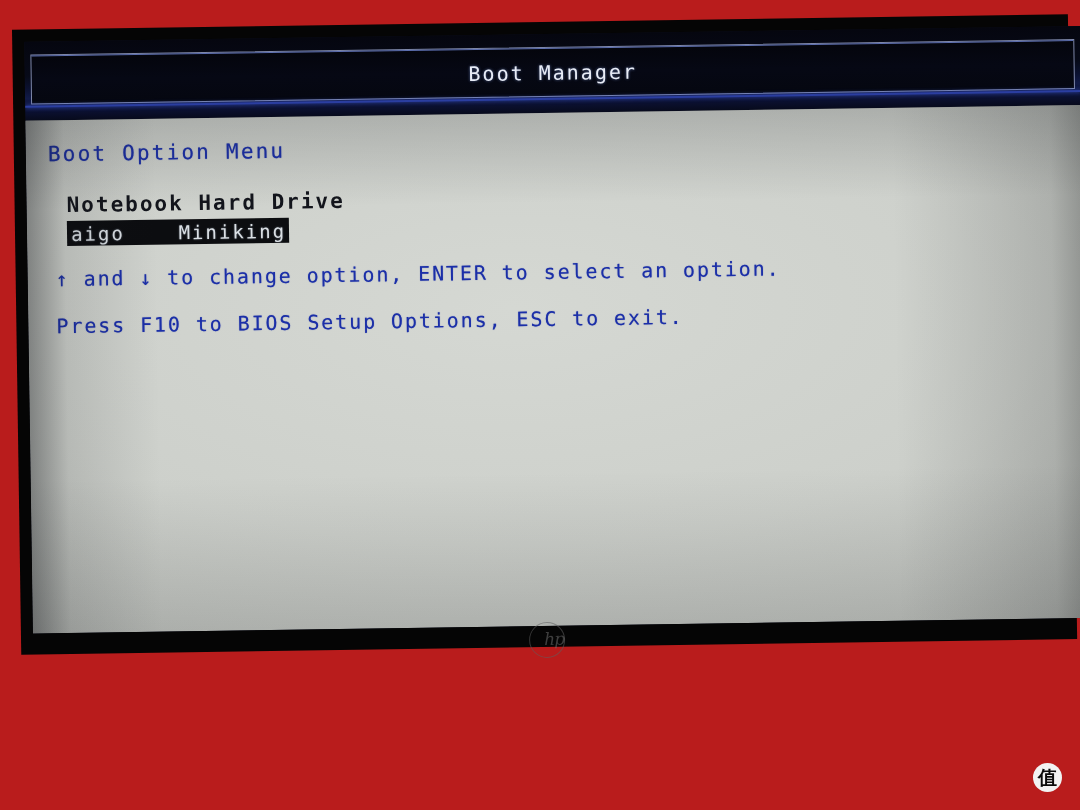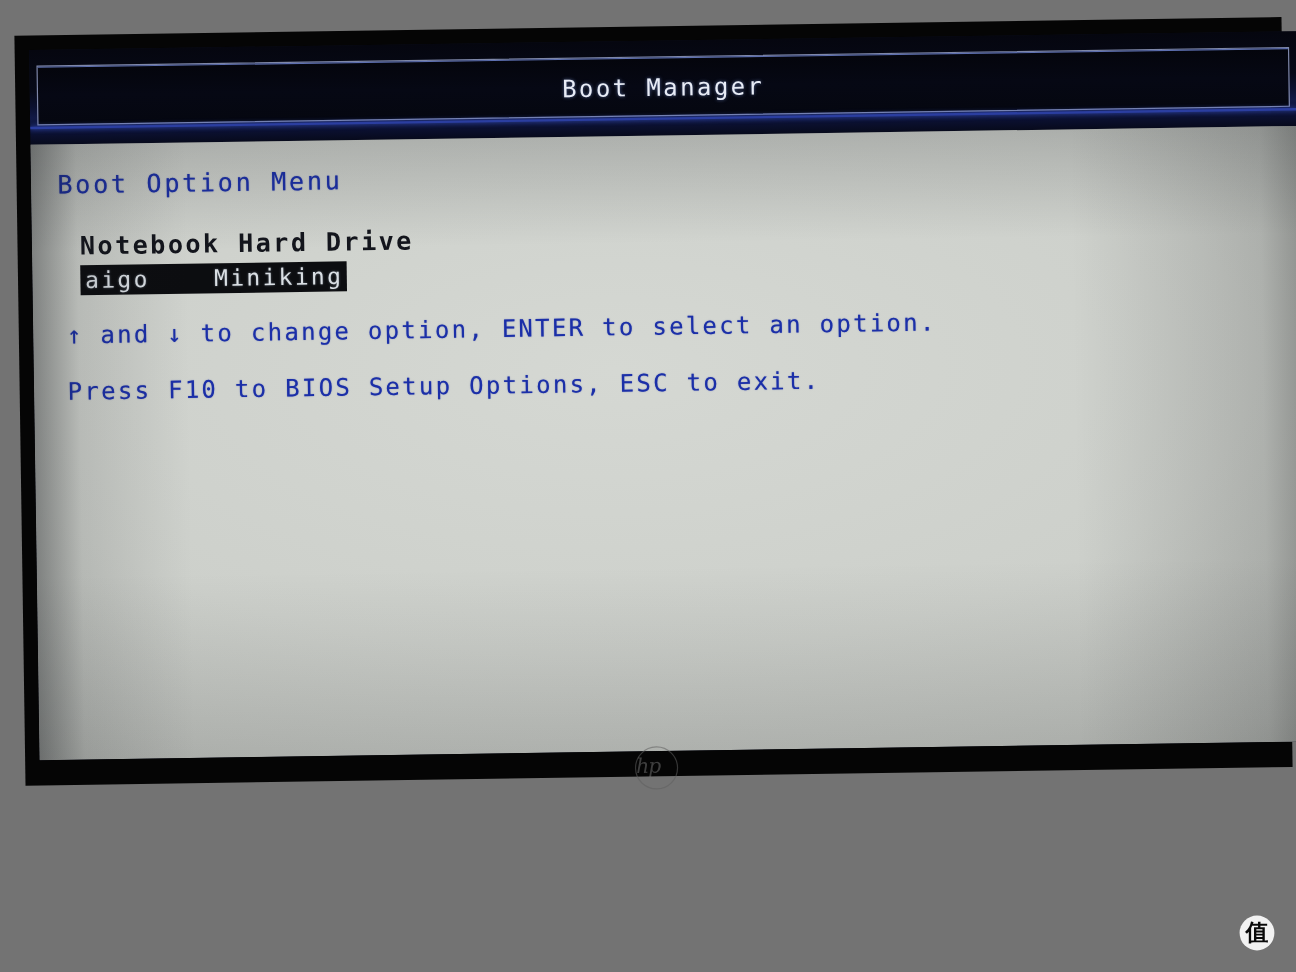--- a/index.html
+++ b/index.html
@@ -11,21 +11,21 @@
     width: 1080px;
     height: 810px;
     overflow: hidden;
     font-family: "DejaVu Sans Mono", "Liberation Mono", monospace;
   }
 
   #photo {
     position: relative;
     width: 1080px;
     height: 810px;
-    background: #737373;
+    background: #b91c1c;
     overflow: hidden;
   }
 
   
   #panel-wrap {
     position: absolute;
     left: 0px;
     top: 30px;
     width: 1072px;
     height: 625px;
@@ -187,21 +187,21 @@
     top: 600px;
     width: 34px;
     height: 34px;
     border-radius: 50%;
     border: 1px solid rgba(95,95,95,0.55);
     color: rgba(120,120,120,0.5);
     font-family: "DejaVu Serif", "Liberation Serif", serif;
     font-style: italic;
     font-size: 17px;
     line-height: 33px;
-    text-align: left;
+    text-align: right;
     letter-spacing: -1px;
   }
 
   
   #watermark {
     position: absolute;
     right: 18px;
     bottom: 18px;
     display: flex;
     align-items: center;

